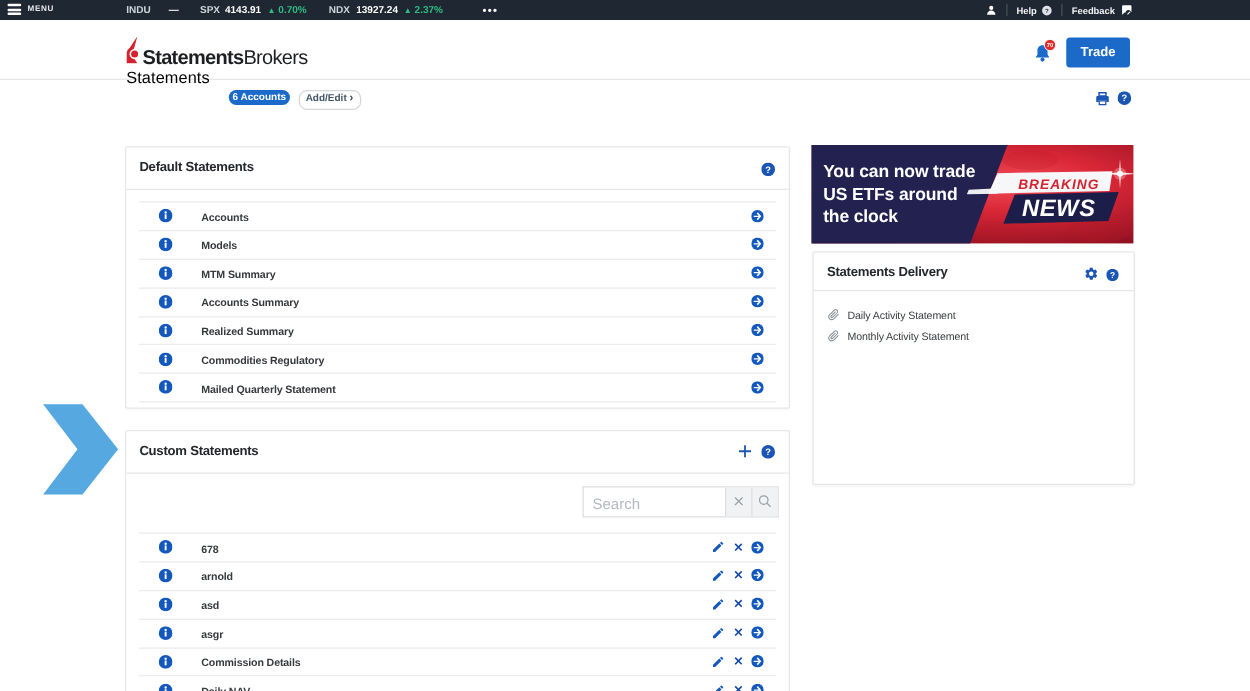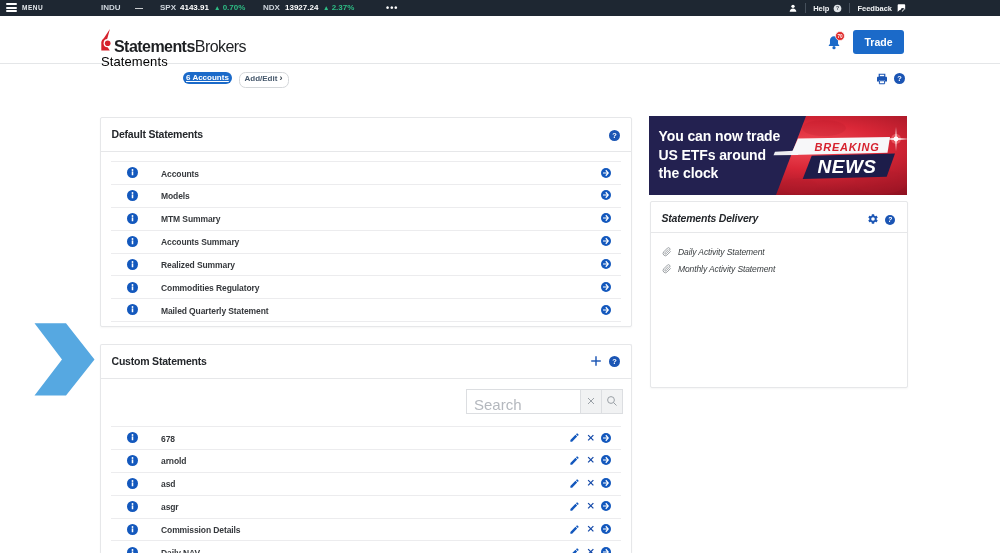--- a/index.html
+++ b/index.html
@@ -28,44 +28,44 @@
 .logotext { position:absolute; left:13px; top:8.5px; font-size:16px; color:#1d1f22; letter-spacing:-0.55px; white-space:nowrap; }
 .logotext b { font-weight:bold; }
 .searchbox { position:absolute; left:287px; top:12px; width:466px; height:27px; background:#f4f4f5; }
 .searchbox span { position:absolute; left:17px; top:8px; font-size:10px; color:#a9adb3; letter-spacing:-0.2px; }
 .tradebtn { position:absolute; left:853px; top:14px; width:51px; height:24px; background:#1b6ac9; border-radius:3px;
   color:#fff; font-size:10.5px; font-weight:bold; text-align:center; line-height:24px; }
 
 
 .h1 { position:absolute; left:101px; top:54px; font-size:13px; font-weight:normal; color:#000000; letter-spacing:.1px; }
 .pill-blue { position:absolute; left:182.5px; top:71.5px; height:12.5px; padding:0 3.5px; background:#1b6ac9; border-radius:6.5px;
-  color:#fff; font-size:8px; font-weight:bold; line-height:12.5px;text-decoration:underline; }
+  color:#fff; font-size:8px; font-weight:bold; line-height:12.5px; }
 .pill-line { position:absolute; left:238.5px; top:71.5px; height:16px; padding:0 5px; background:#fff; border:1px solid #d4d7da; border-radius:6.5px;
   color:#45576b; font-size:8px; font-weight:bold; line-height:11px; }
 
 
 .card { position:absolute; background:#fff; border:1px solid #e6e7e9; border-radius:2px; box-shadow:0 1px 2px rgba(0,0,0,0.04); }
 .cardhead { position:absolute; left:0; top:0; right:0; height:34px; border-bottom:1px solid #e6e7e9; }
 .cardhead .t { position:absolute; left:10.5px; top:10px; font-size:10.5px; font-weight:bold; color:#24272b; letter-spacing:-0.2px; }
 .row { position:absolute; left:0; right:0; height:23px; }
 .rline { position:absolute; left:10px; right:10px; height:1px; background:#ececee; }
 .rowlabel { position:absolute; left:60px; top:7.5px; font-size:8.5px; font-weight:bold; color:#36393d; letter-spacing:-0.1px; }
 
 #defaultCard { left:100px; top:117px; width:532px; height:210px; }
 #customCard  { left:100px; top:344px; width:532px; height:210px; border-bottom:none; }
 
 
 .csearch { position:absolute; left:365px; top:43.5px; width:157px; height:25px; border:1px solid #dcdee1; background:#fff; display:flex; }
 .csearch .inp { flex:1; position:relative; }
-.csearch .inp span { position:absolute; left:7px; top:6px; font-size:15px; color:#b4b8be; }
+.csearch .inp span { position:absolute; left:7px; top:6px; font-size:12px; color:#b4b8be; }
 .csearch .btn { width:21px; border-left:1px solid #dcdee1; background:#f1f2f3; position:relative; }
 
 
 .banner { position:absolute; left:649px; top:116px; width:258px; height:79px; overflow:hidden; }
-#deliveryCard { left:650px; top:201px; width:258px; height:187px;font-style:italic; }
+#deliveryCard { left:650px; top:201px; width:258px; height:187px; }
 
 
 .chev { position:absolute; left:0; top:0; }
 </style>
 </head>
 <body>
 
 <div class="topbar">
   <div class="menu">
       <div class="hamb">

